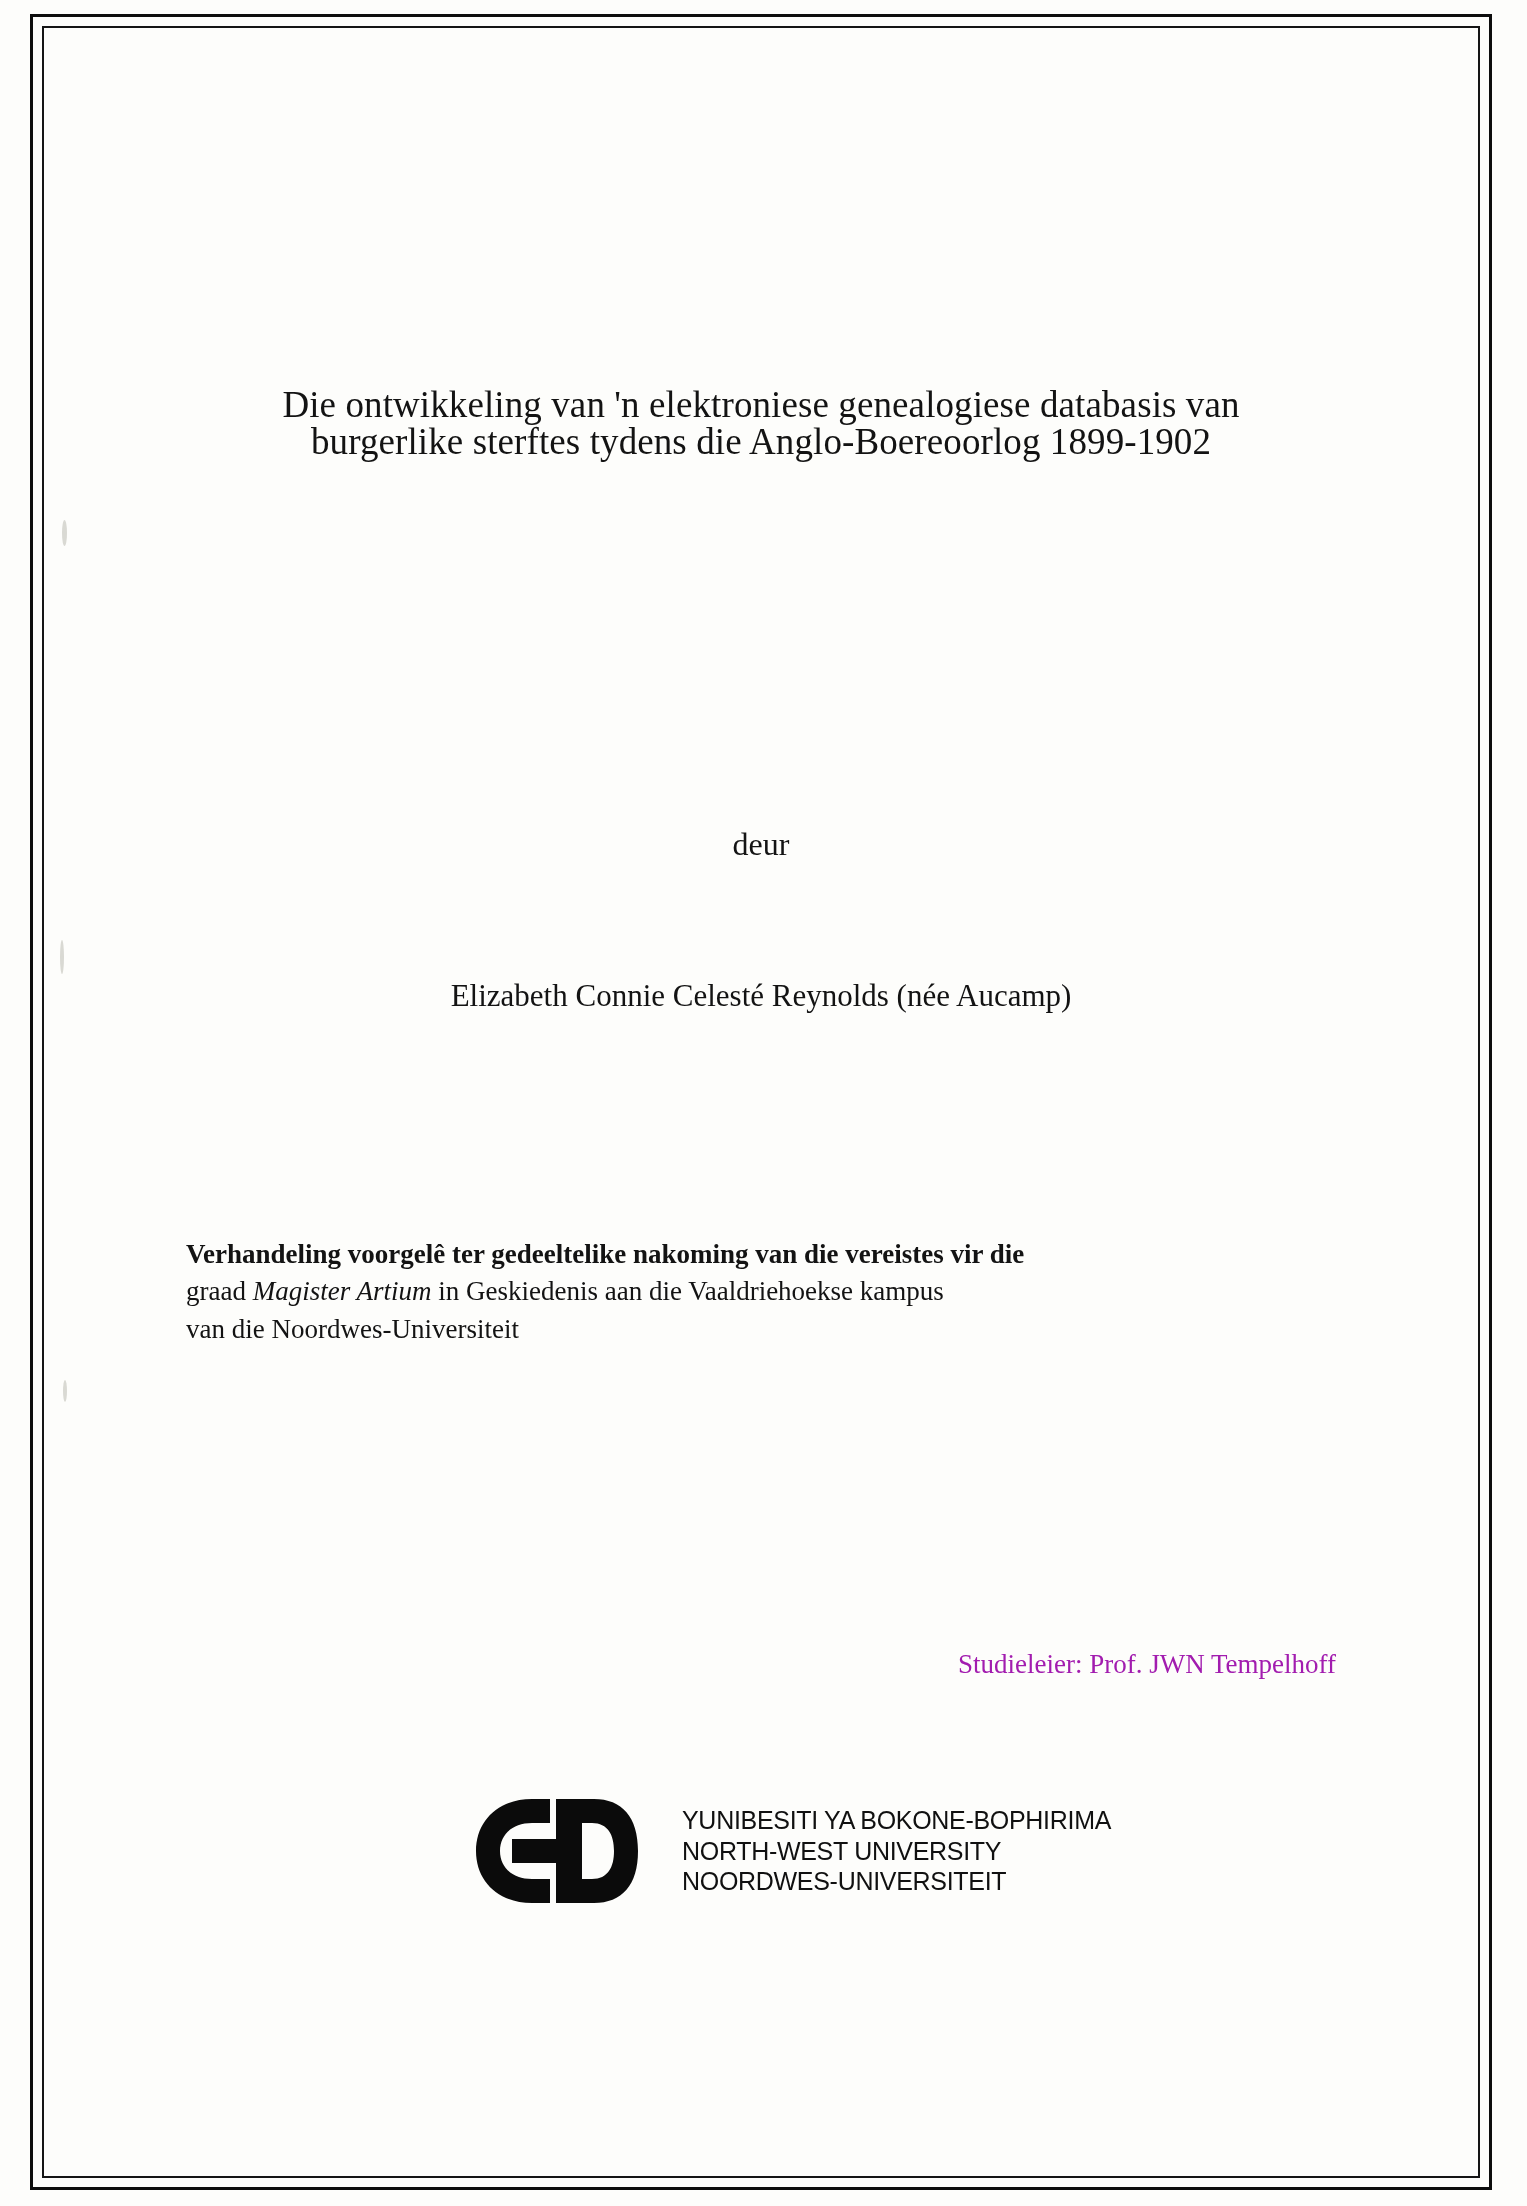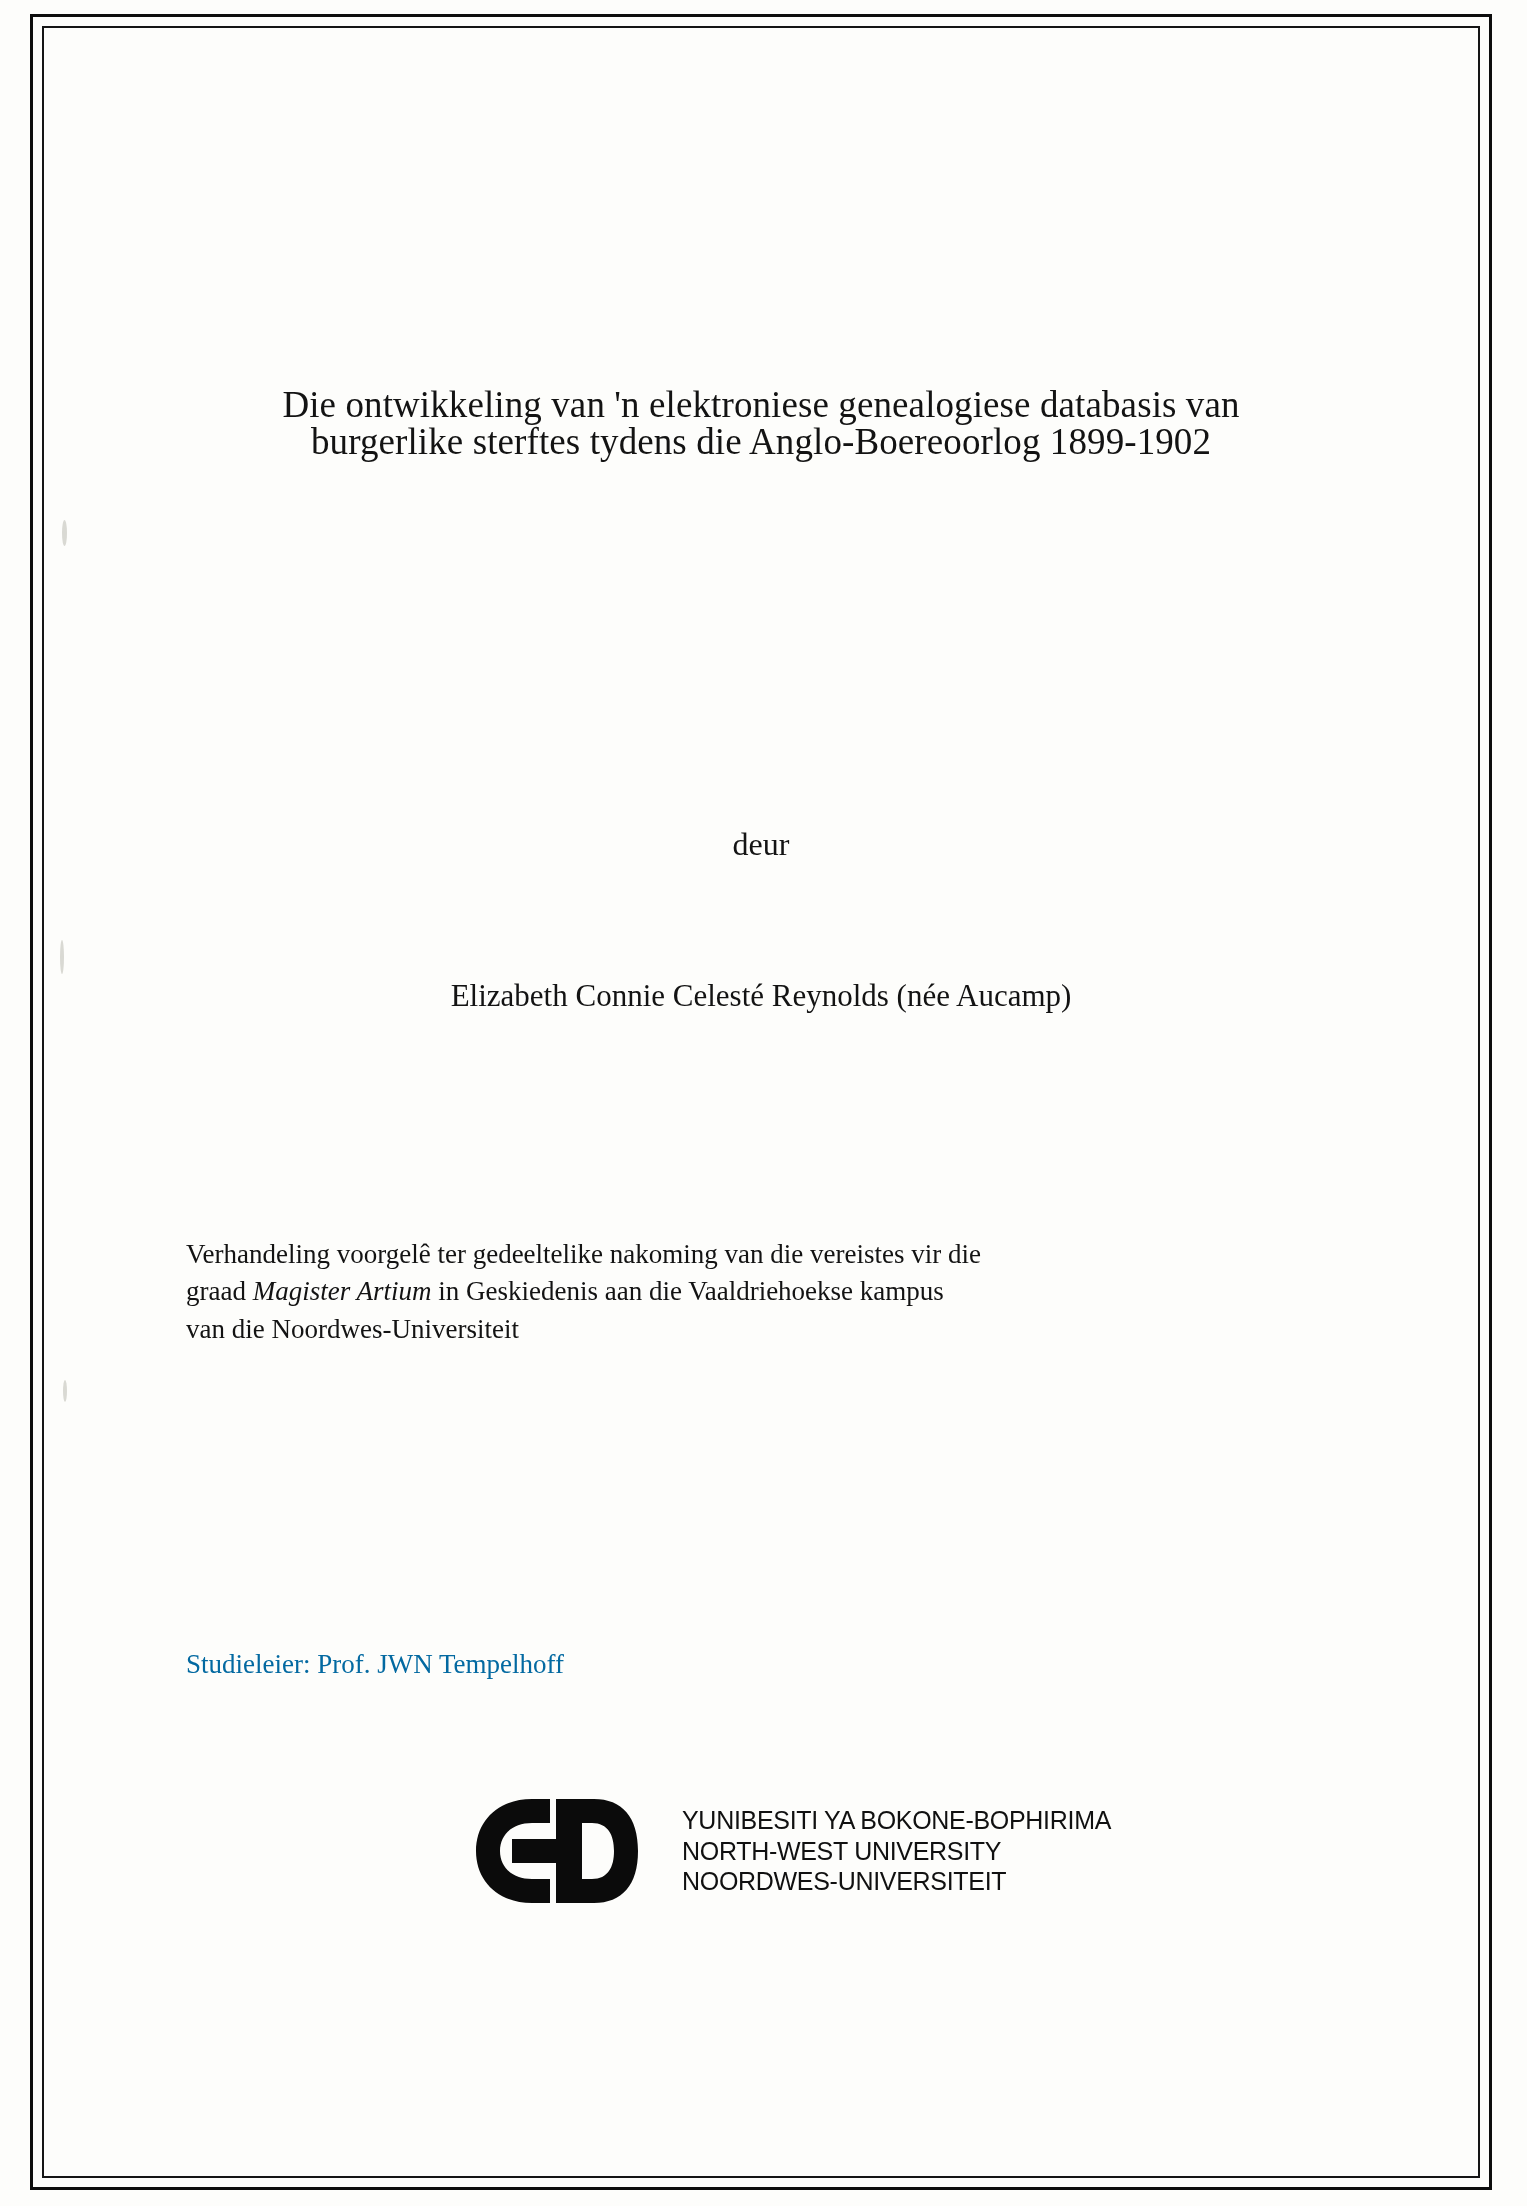--- a/index.html
+++ b/index.html
@@ -96,33 +96,35 @@
     top: 1210px;
     left: 0;
     width: 1150px;
     font-size: 27px;
     line-height: 1.38;
     color: #131313;
   }
   .statement .just {
     text-align: justify;
     text-justify: inter-word;
+    font-weight: bold;
   }
   .statement .ital {
     font-style: italic;
   }
 
   .supervisor-block {
     position: absolute;
     top: 1620px;
     left: 0;
     width: 1150px;
     font-size: 27px;
     line-height: 1.35;
-    color: #0369a1;
+    color: #a21caf;
+    text-align: right;
   }
 
   
   .logo-row {
     position: absolute;
     top: 1760px;
     left: 286px;
     width: 700px;
     height: 130px;
     display: flex;

